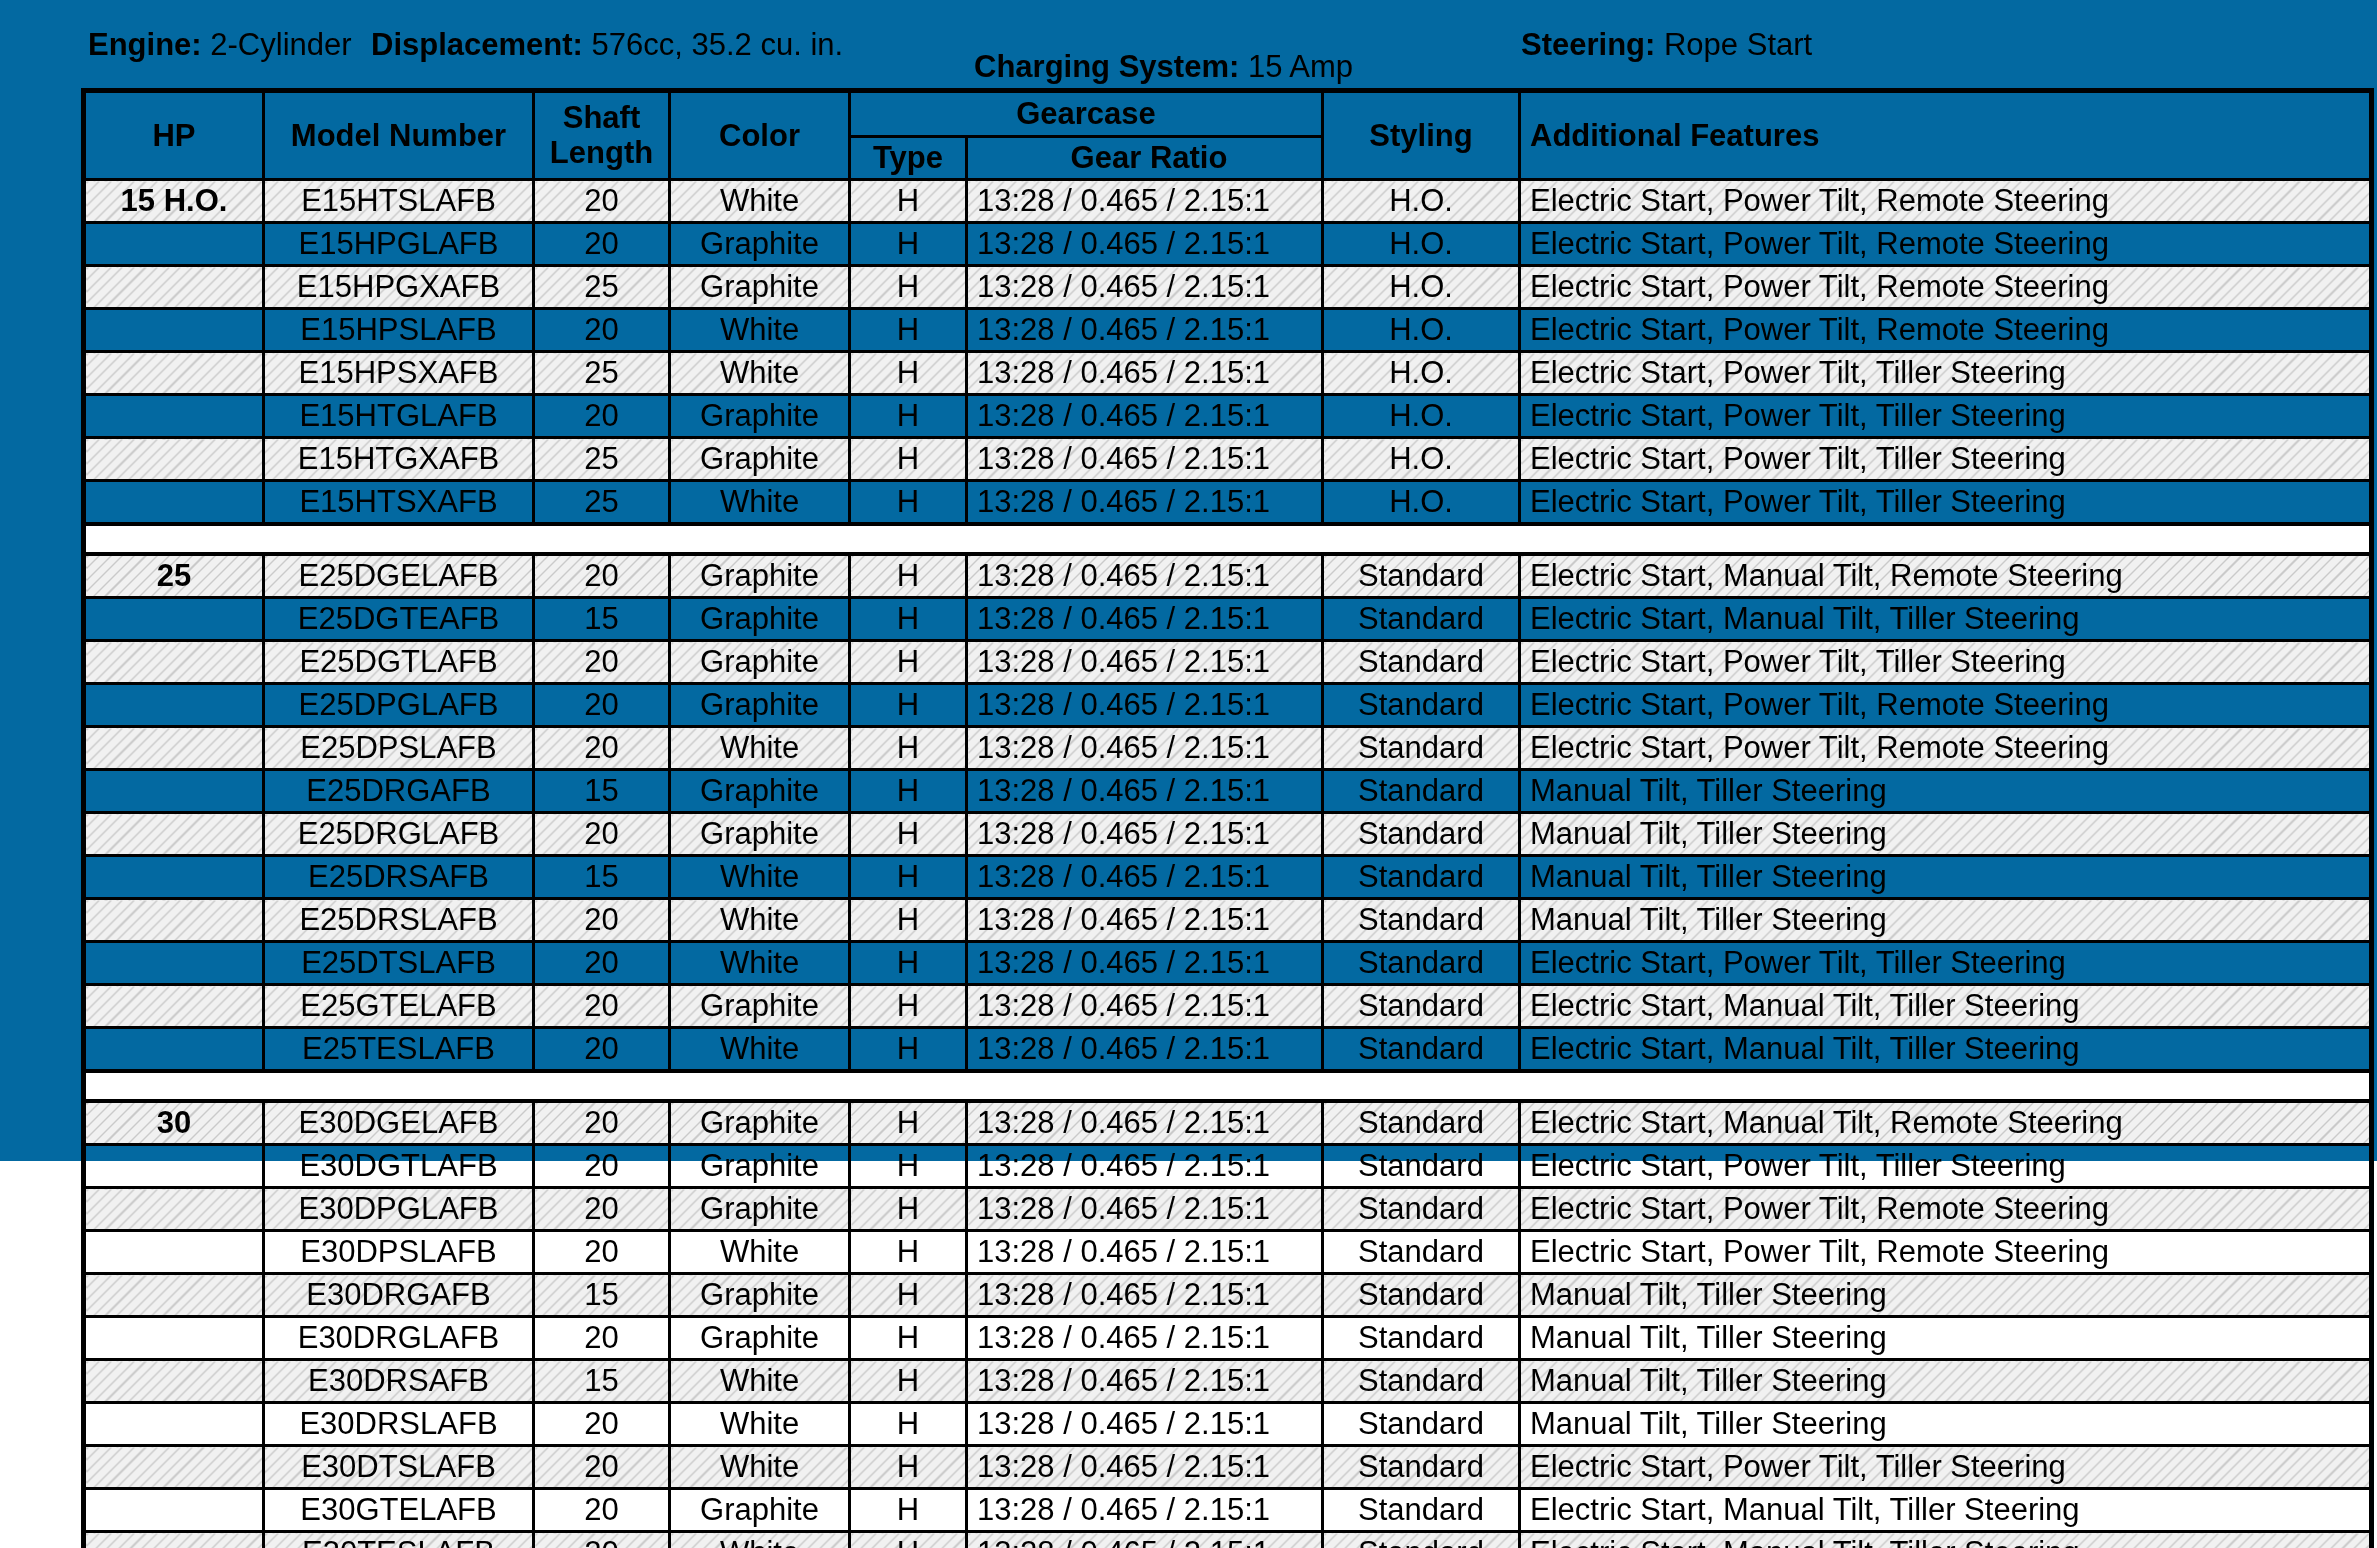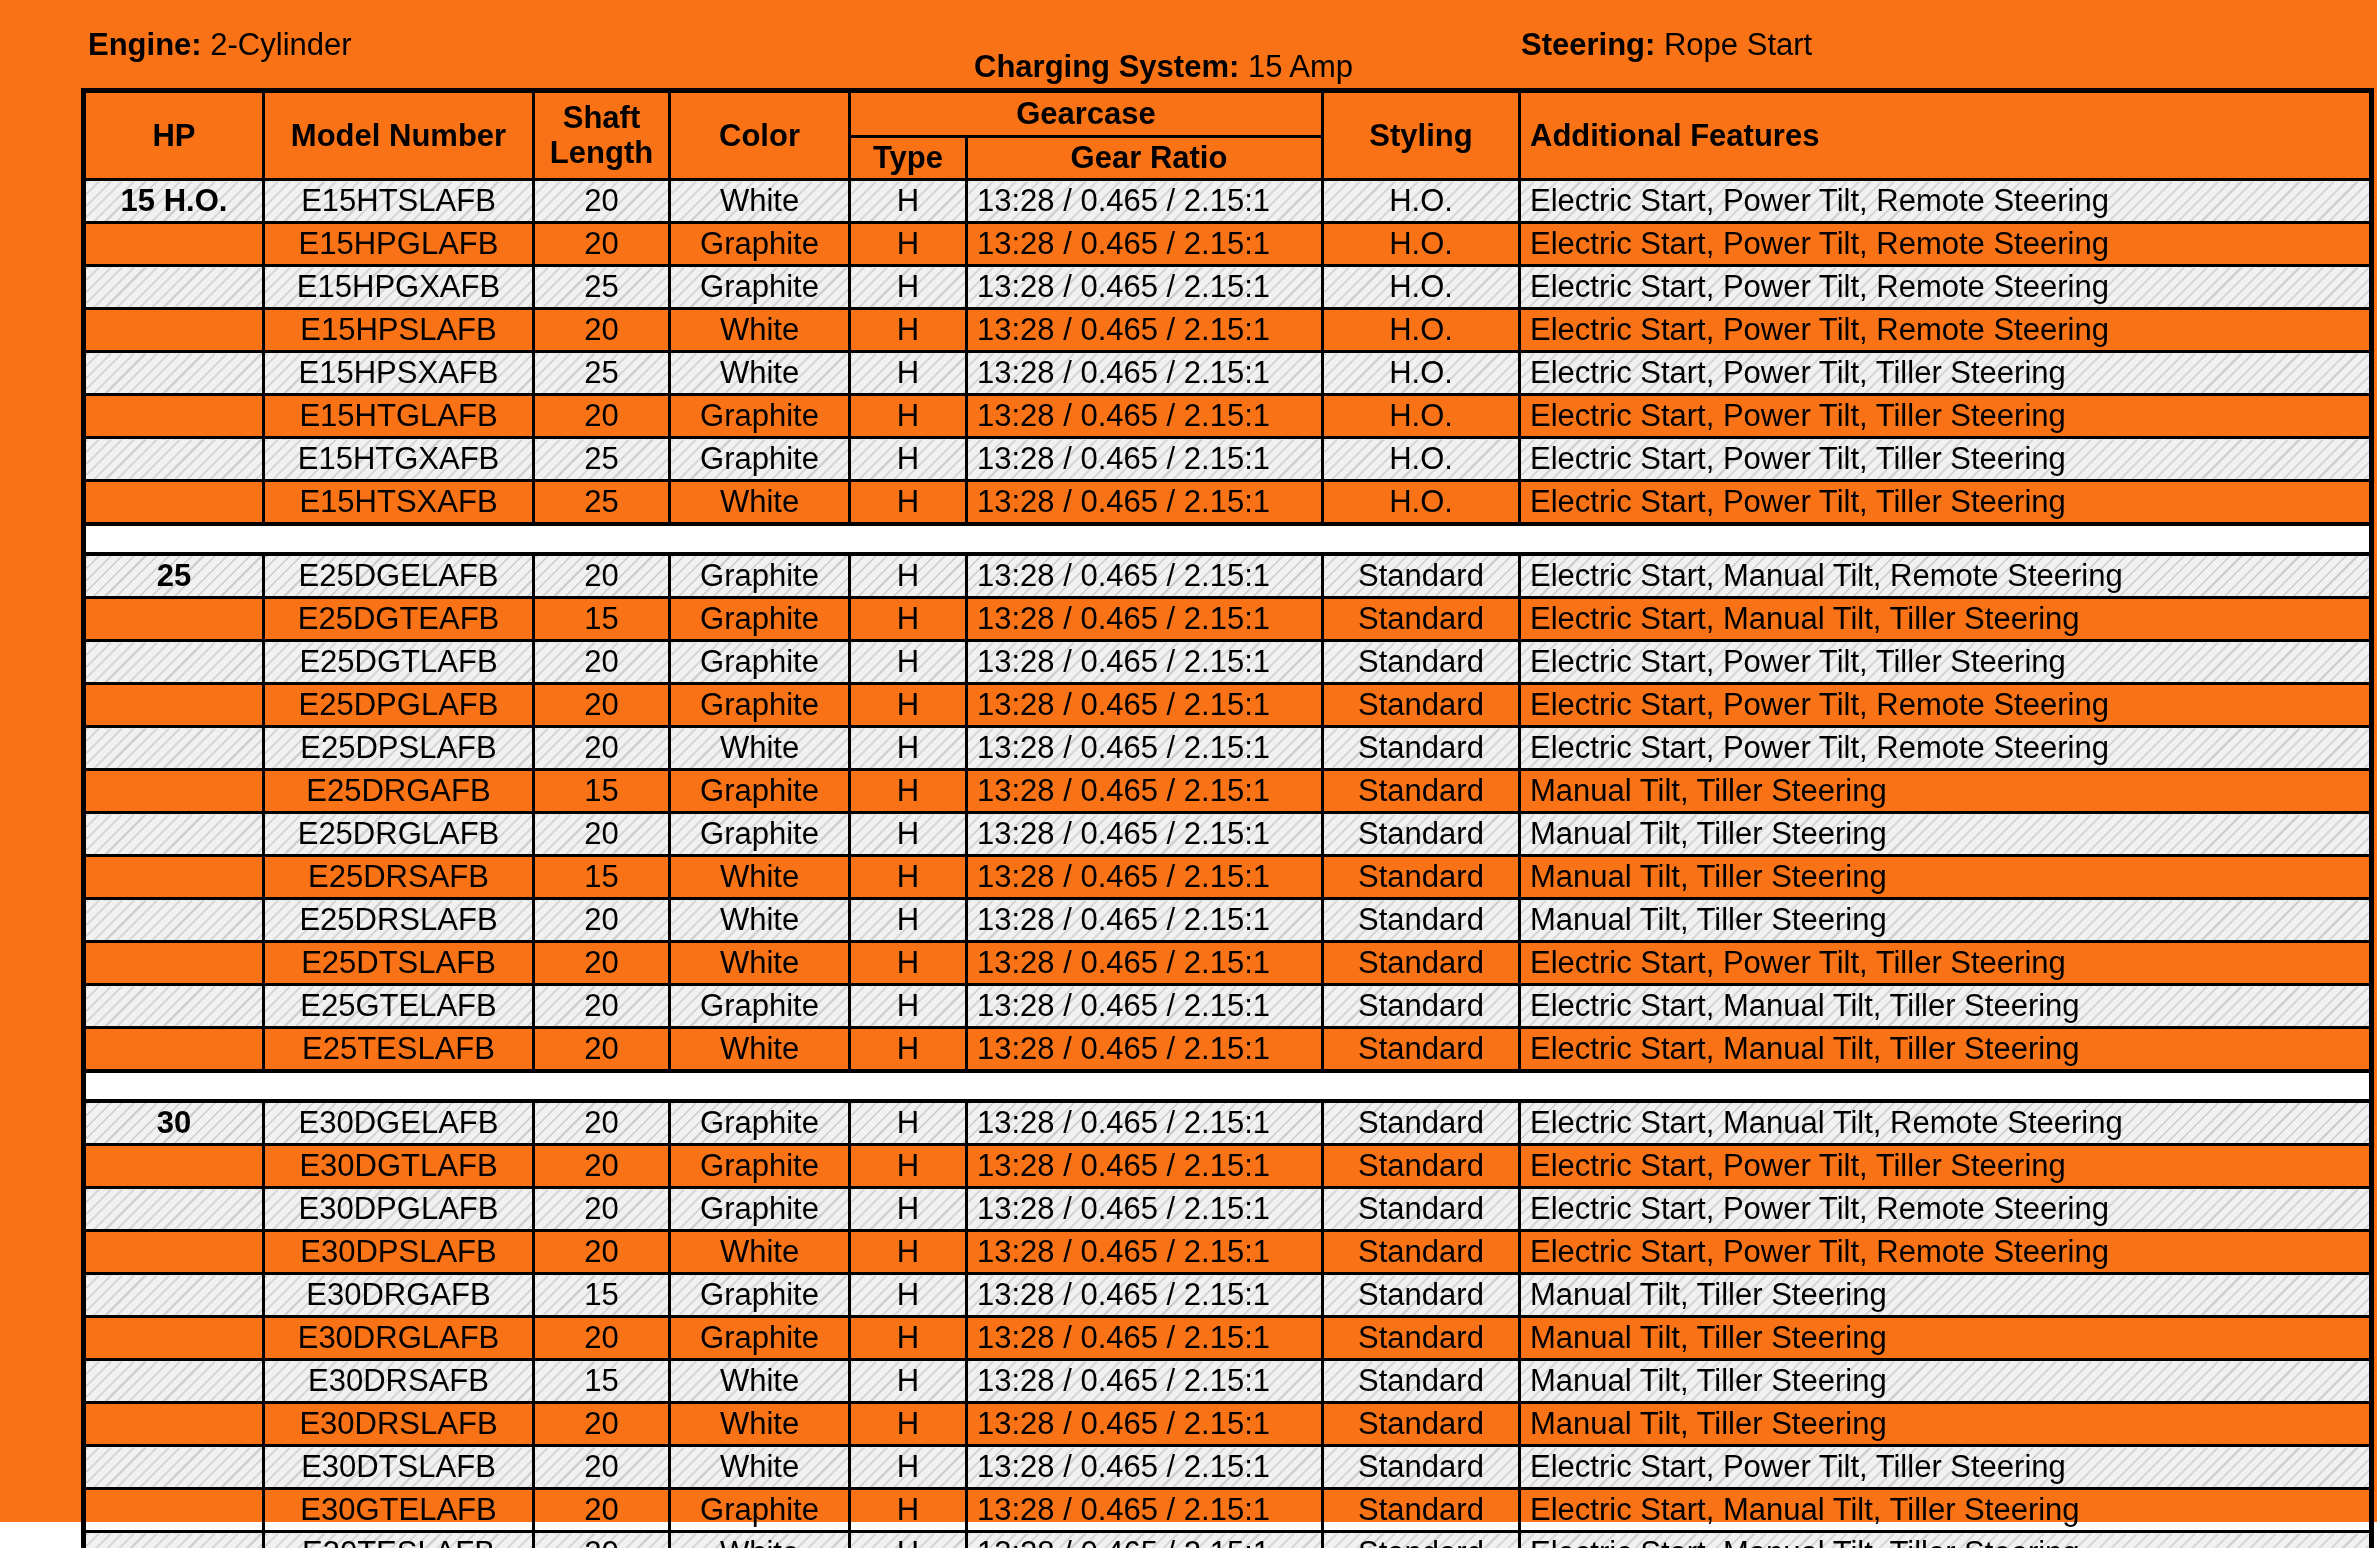--- a/index.html
+++ b/index.html
@@ -8,22 +8,22 @@
     background: #ffffff;
     width: 2377px;
     height: 1549px;
     overflow: hidden;
     font-family: "Liberation Sans", "DejaVu Sans", sans-serif;
     color: #000;
   }
   .page {
     position: relative;
     width: 2377px;
-    height: 1522px;
-    background: #f97316;
+    height: 1161px;
+    background: #0369a1;
   }
 
   
   .info-bar {
     position: absolute;
     top: 27px;
     left: 0;
     width: 100%;
     height: 37px;
     font-size: 31px;
@@ -94,20 +94,21 @@
     border-bottom: 4.5px solid #000;
   }
 </style>
 </head>
 <body>
 
 <div class="page">
 
   <div class="info-bar">
     <span class="info-item" id="info-engine"><b>Engine:</b> <span class="val">2-Cylinder</span></span>
+    <span class="info-item" id="info-disp"><b>Displacement:</b> <span class="val">576cc, 35.2 cu. in.</span></span>
     <span class="info-item" id="info-charging"><b>Charging System:</b> <span class="val">15 Amp</span></span>
     <span class="info-item" id="info-features"><b>Steering:</b> <span class="val">Rope Start</span></span>
   </div>
 
   <table class="spec-table">
     <colgroup>
       <col style="width:180px">
       <col style="width:270px">
       <col style="width:136px">
       <col style="width:180px">

